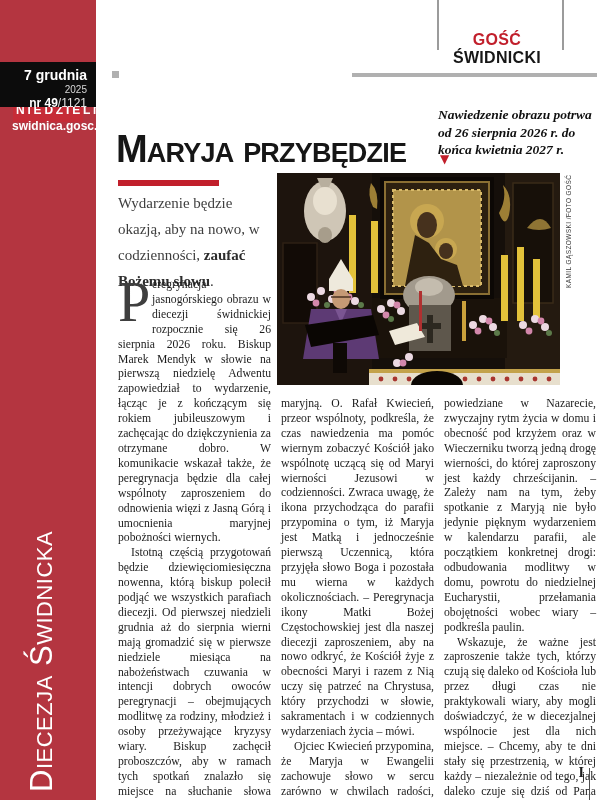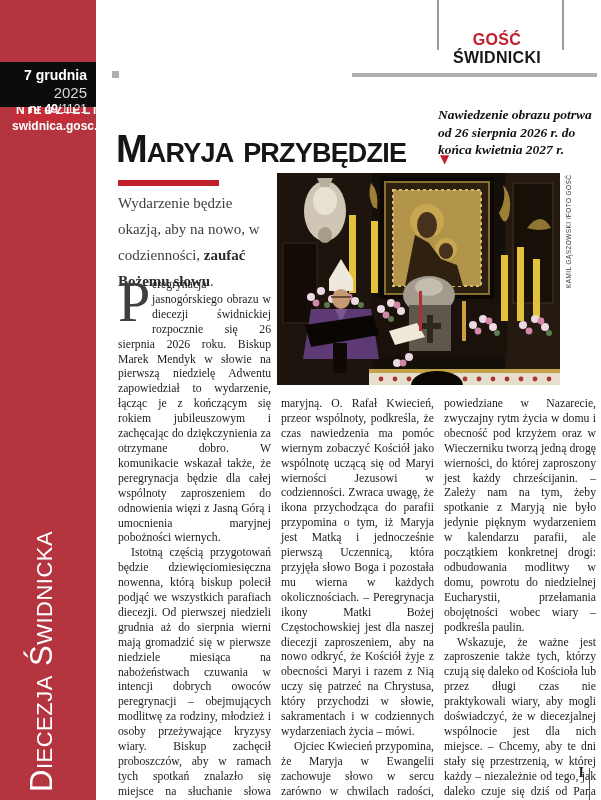--- a/index.html
+++ b/index.html
@@ -10,21 +10,21 @@
   }
   .abs { position:absolute; }
 
   
   .sidebar { left:0; top:0; width:96px; height:800px; background:#b43540; }
   .logo-block { left:13px; top:66px; width:70px; height:56px; background:#c62c37; text-align:center; }
   .logo-title { font-family:"Liberation Sans",sans-serif; font-weight:bold; font-size:26px; color:#fff; letter-spacing:0.5px; margin-top:4px; }
   .logo-subtitle { font-family:"Liberation Sans",sans-serif; font-weight:bold; font-size:12px; color:#fff; letter-spacing:2.8px; margin-top:2px; margin-left:3px; }
   .date-box { left:0; top:128px; width:96px; height:45px; background:#0c0c0c; color:#fff; text-align:right; padding:5px 9px 0 0; font-family:"Liberation Sans",sans-serif; }
   .date-line1 { font-size:14px; font-weight:bold; }
-  .date-line2 { font-size:15px; color:#d8d8d8; margin-top:1px; }
+  .date-line2 { font-size:10px; color:#d8d8d8; margin-top:1px; }
   .date-line3 { font-size:12px; margin-top:1px; }
   .issue-bold { font-weight:bold;margin-top:44px; }
   .issue-rest { font-weight:normal; color:#e6e6e6; }
   .website { left:0; top:181px; width:120px; text-align:center; font-family:"Liberation Sans",sans-serif; font-weight:bold; font-size:12px; color:#fff; }
   .vertical-title {
     left:24px; top:792px; transform-origin:0 0; transform:rotate(-90deg);
     white-space:nowrap; color:#fff; font-family:"Liberation Sans",sans-serif;
     font-variant:small-caps; font-size:31px; letter-spacing:0.5px; font-weight:normal;
   }
 

